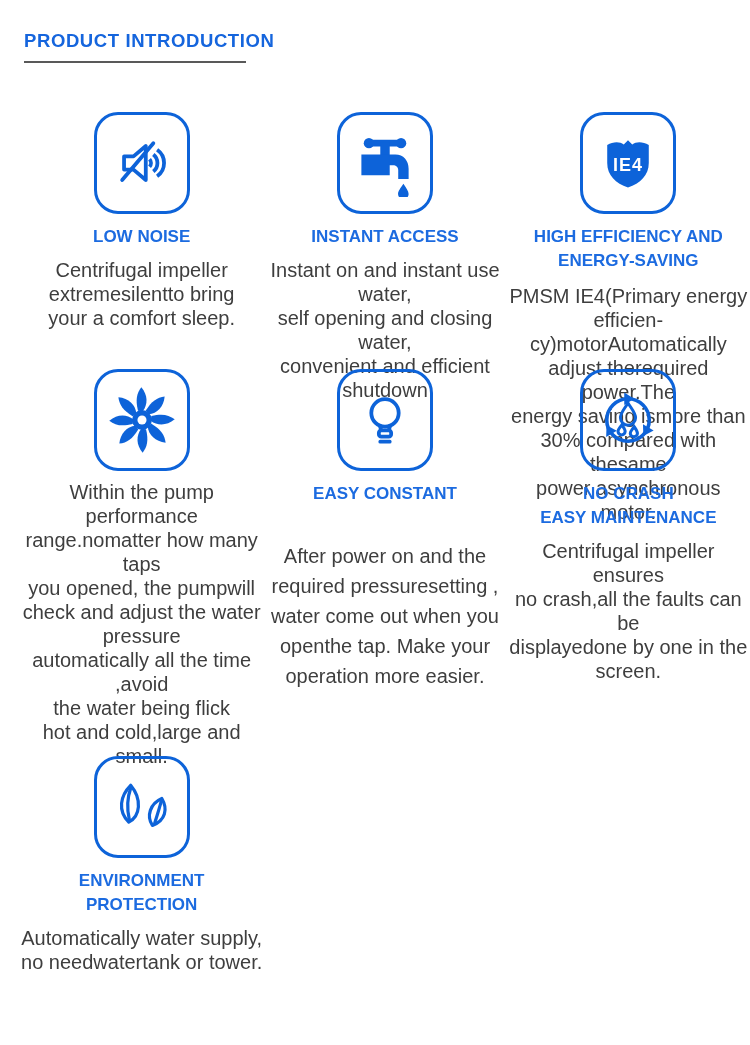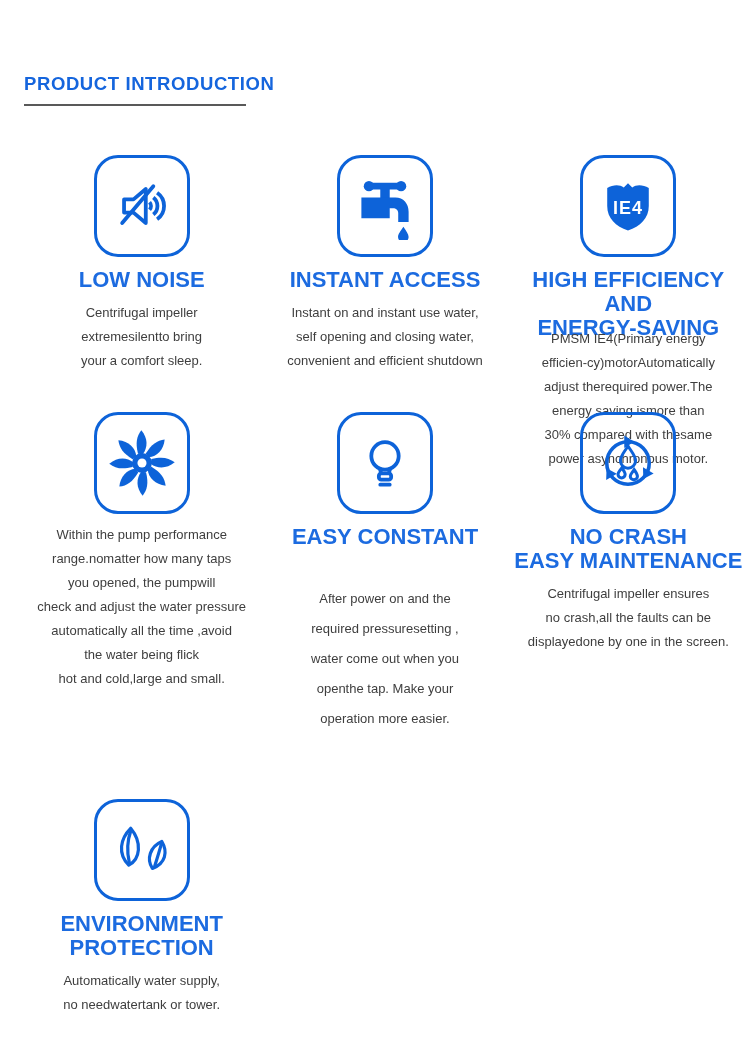--- a/index.html
+++ b/index.html
@@ -11,21 +11,21 @@
   }
   * { margin: 0; padding: 0; box-sizing: border-box; }
   html, body { background: #ffffff; }
   body {
     width: 750px;
     height: 1045px;
     font-family: "Liberation Sans", sans-serif;
     overflow: hidden;
     position: relative;
   }
-  .header { padding-top: 42px; margin-left: 24px; margin-top: 31px; }
+  .header { padding-top: 30px; margin-left: 24px; }
   .header-title {
     color: var(--header-blue, #1565dd);
     font-size: 18.5px;
     font-weight: 600;
     letter-spacing: 0.6px;
     white-space: pre-line;
   }
   .header-underline {
     width: 222px;
     border-top: 2px solid var(--underline-gray, #595959);
@@ -48,31 +48,31 @@
     color: var(--accent, #0d63d9);
     display: flex;
     align-items: center;
     justify-content: center;
     flex: none;
   }
   .icon-box svg { width: 68px; height: 68px; display: block; }
   .feature-title {
     margin-top: 11px;
     color: var(--title-blue, #1c6be0);
-    font-size: 22px;
+    font-size: 17px;
     font-weight: 600;
     line-height: 24px;
     text-align: center;
     white-space: pre-line;
   }
   .row2 .feature-title { min-height: 50px; }
   .feature-desc {
     margin-top: 9px;
     color: var(--text-gray, #3e3e3e);
-    font-size: 13px;
+    font-size: 20px;
     line-height: 24px;
     text-align: center;
     white-space: pre-line;
   }
   .desc-airy { line-height: 30px; }
 </style>
 </head>
 <body>
 
 <div class="header">

